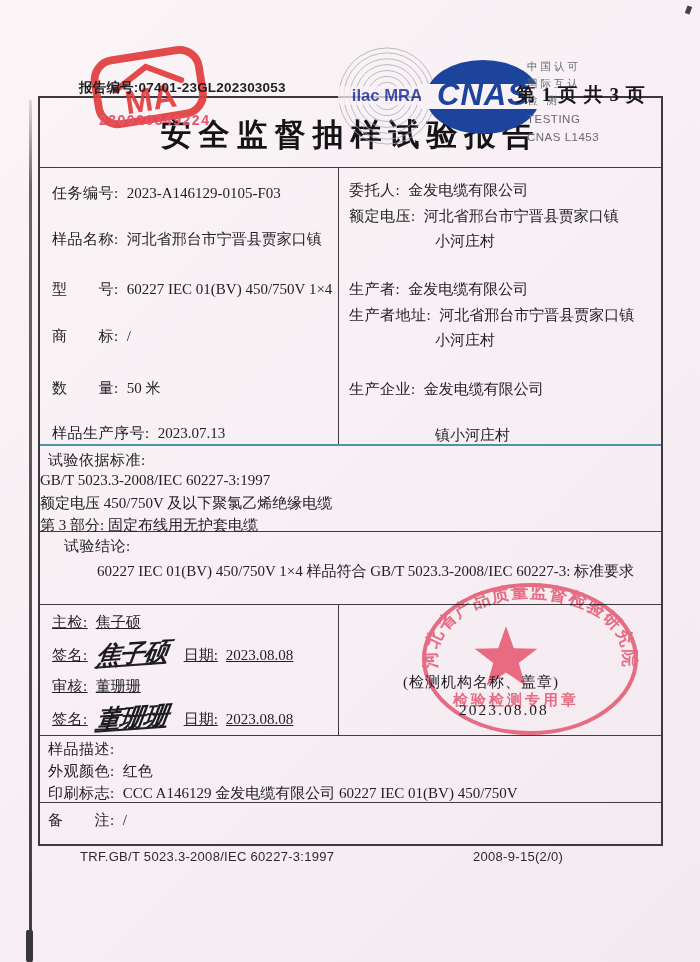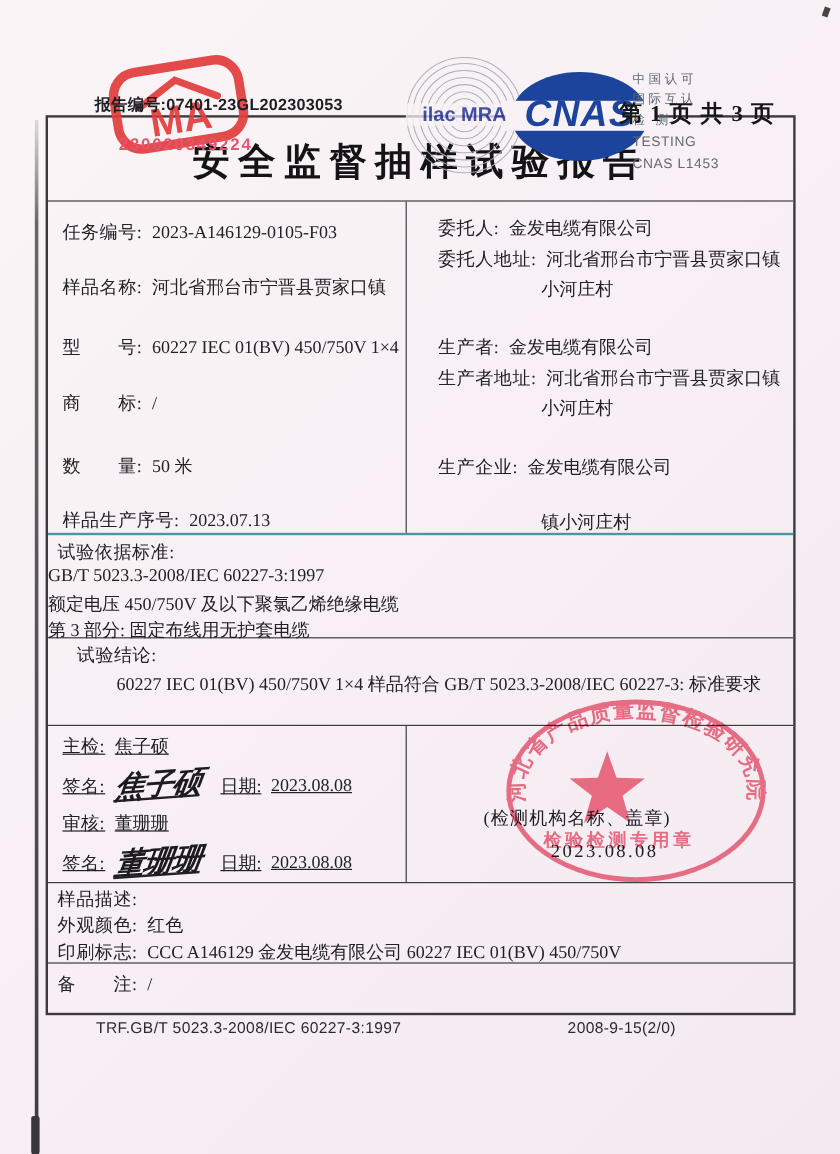--- a/index.html
+++ b/index.html
@@ -33,21 +33,21 @@
     font-weight:bold; color:#17171a; letter-spacing:1px; }
 
   
   .report-table { position:absolute; left:38px; top:96px; width:625px; height:750px;
     border:2.5px solid #3c3a3e; background:transparent; z-index:2; }
   .row { position:relative; width:100%; border-bottom:1.5px solid #3f3d42; }
   .row:last-child { border-bottom:none; }
   .title-row { height:70px; }
   .title-row h1 { text-align:center; padding-top:16px; font-size:31px; font-weight:bold;
     letter-spacing:7px; color:#141417; }
-  .info-row { height:278px; display:flex; border-bottom:2px solid #4a96a4;gap:16px; }
+  .info-row { height:278px; display:flex; border-bottom:2px solid #4a96a4; }
   .standards-row { height:86px; }
   .conclusion-row { height:73px; }
   .sign-row { height:131px; display:flex; }
   .desc-row { height:67px; }
   .remark-row { height:40px; border-bottom:none; }
 
   .cell-l { width:299px; border-right:1.5px solid #3f3d42; position:relative; }
   .cell-r { flex:1; position:relative; }
 
   .line { position:absolute; font-size:15px; color:#222226; white-space:nowrap; }
@@ -147,21 +147,21 @@
         </div>
         <div class="line" style="left:12px; top:256px">
           <span class="lab">样品生产序号:</span><span class="val">2023.07.13</span>
         </div>
       </div>
       <div class="cell-r">
         <div class="line" style="left:10px; top:13px">
           <span class="lab">委托人:</span><span class="val">金发电缆有限公司</span>
         </div>
         <div class="line" style="left:10px; top:39px">
-          <span class="lab">委托人地址:</span><span class="val">河北省邢台市宁晋县贾家口镇</span>
+          <span class="lab">额定电压:</span><span class="val">河北省邢台市宁晋县贾家口镇</span>
         </div>
         <div class="line indent2" style="top:64px">
           <span>小河庄村</span>
         </div>
         <div class="line" style="left:10px; top:112px">
           <span class="lab">生产者:</span><span class="val">金发电缆有限公司</span>
         </div>
         <div class="line" style="left:10px; top:138px">
           <span class="lab">生产者地址:</span><span class="val">河北省邢台市宁晋县贾家口镇</span>
         </div>

